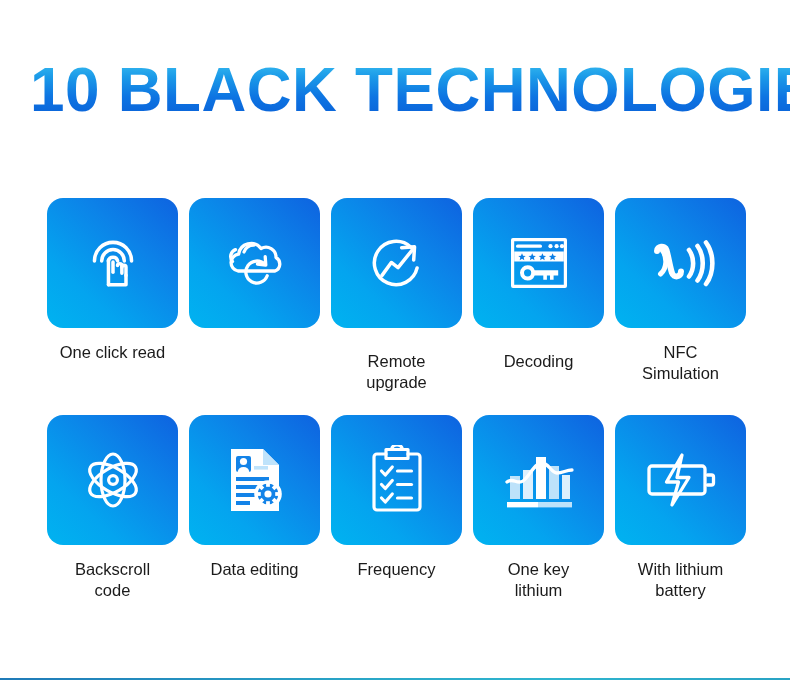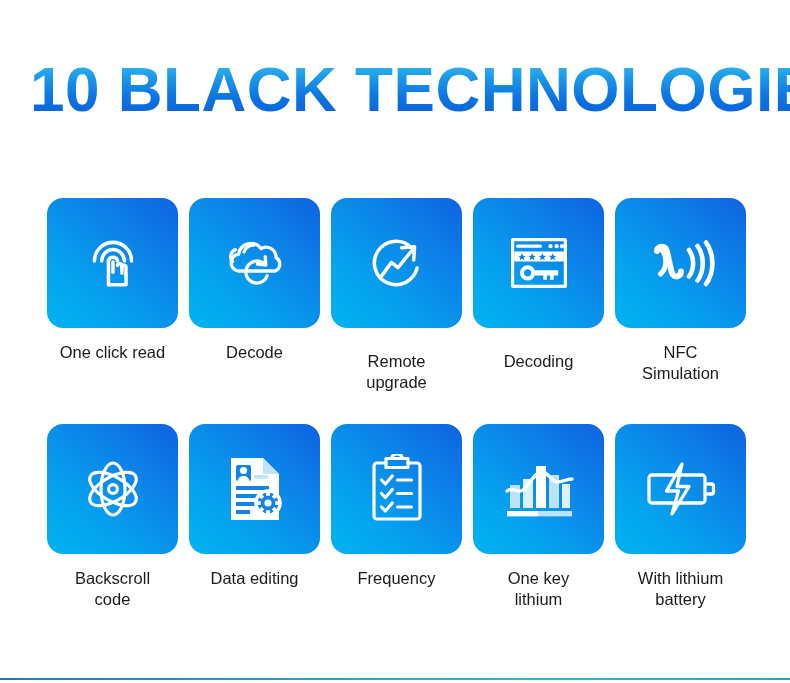--- a/index.html
+++ b/index.html
@@ -49,21 +49,21 @@
     width: 696px;
     display: grid;
     grid-template-columns: repeat(5, 131px);
     column-gap: 11px;
     row-gap: 0px;
   }
 
   .cell {
     width: 131px;
   }
-  .cell.row2 { margin-top: 31px; }
+  .cell.row2 { margin-top: 22px; }
 
   .tile {
     width: 131px;
     height: 130px;
     border-radius: 16px;
     background-image: linear-gradient(42deg, #00b3f0 0%, #04a4ef 28%, #0c82e8 66%, #0e63e0 100%);
     display: flex;
     align-items: center;
     justify-content: center;
     box-sizing: border-box;
@@ -123,21 +123,20 @@
         <svg width="70" height="66" viewBox="0 0 70 64">
           <g fill="none" stroke="#ffffff" stroke-width="3.3" stroke-linecap="round" stroke-linejoin="round">
             <path d="M18 40 A8.5 8.5 0 0 1 18.6 23.2 A12.5 12.5 0 0 1 41 17.5 A10 10 0 0 1 56 26.5 A7.5 7.5 0 0 1 55 40 Z"></path>
             <path d="M12.5 30.5 A7.5 7.5 0 0 1 15.5 18.6"></path>
             <path d="M24 21 A10.5 10.5 0 0 1 34 14"></path>
             <path d="M47.2 44.8 A11 11 0 1 1 44.6 33.2"></path>
             <path d="M45.2 25.6 L45.8 34.2 L37.4 33.0"></path>
           </g>
         </svg>
       </div>
-      <div class="caption">Decode</div>
     </div>
 
     <div class="cell">
       <div class="tile">
         <svg width="66" height="66" viewBox="0 0 64 64">
           <g fill="none" stroke="#ffffff" stroke-width="3.4" stroke-linecap="round" stroke-linejoin="round">
             <path d="M45.5 16.8 A21 21 0 1 0 51.5 36.8"></path>
             <path d="M17.5 44 L26.5 31.5 L33 36.5 L47.5 18.5"></path>
             <path d="M36.5 17.2 L49 16.3 L48.2 29"></path>
           </g>

